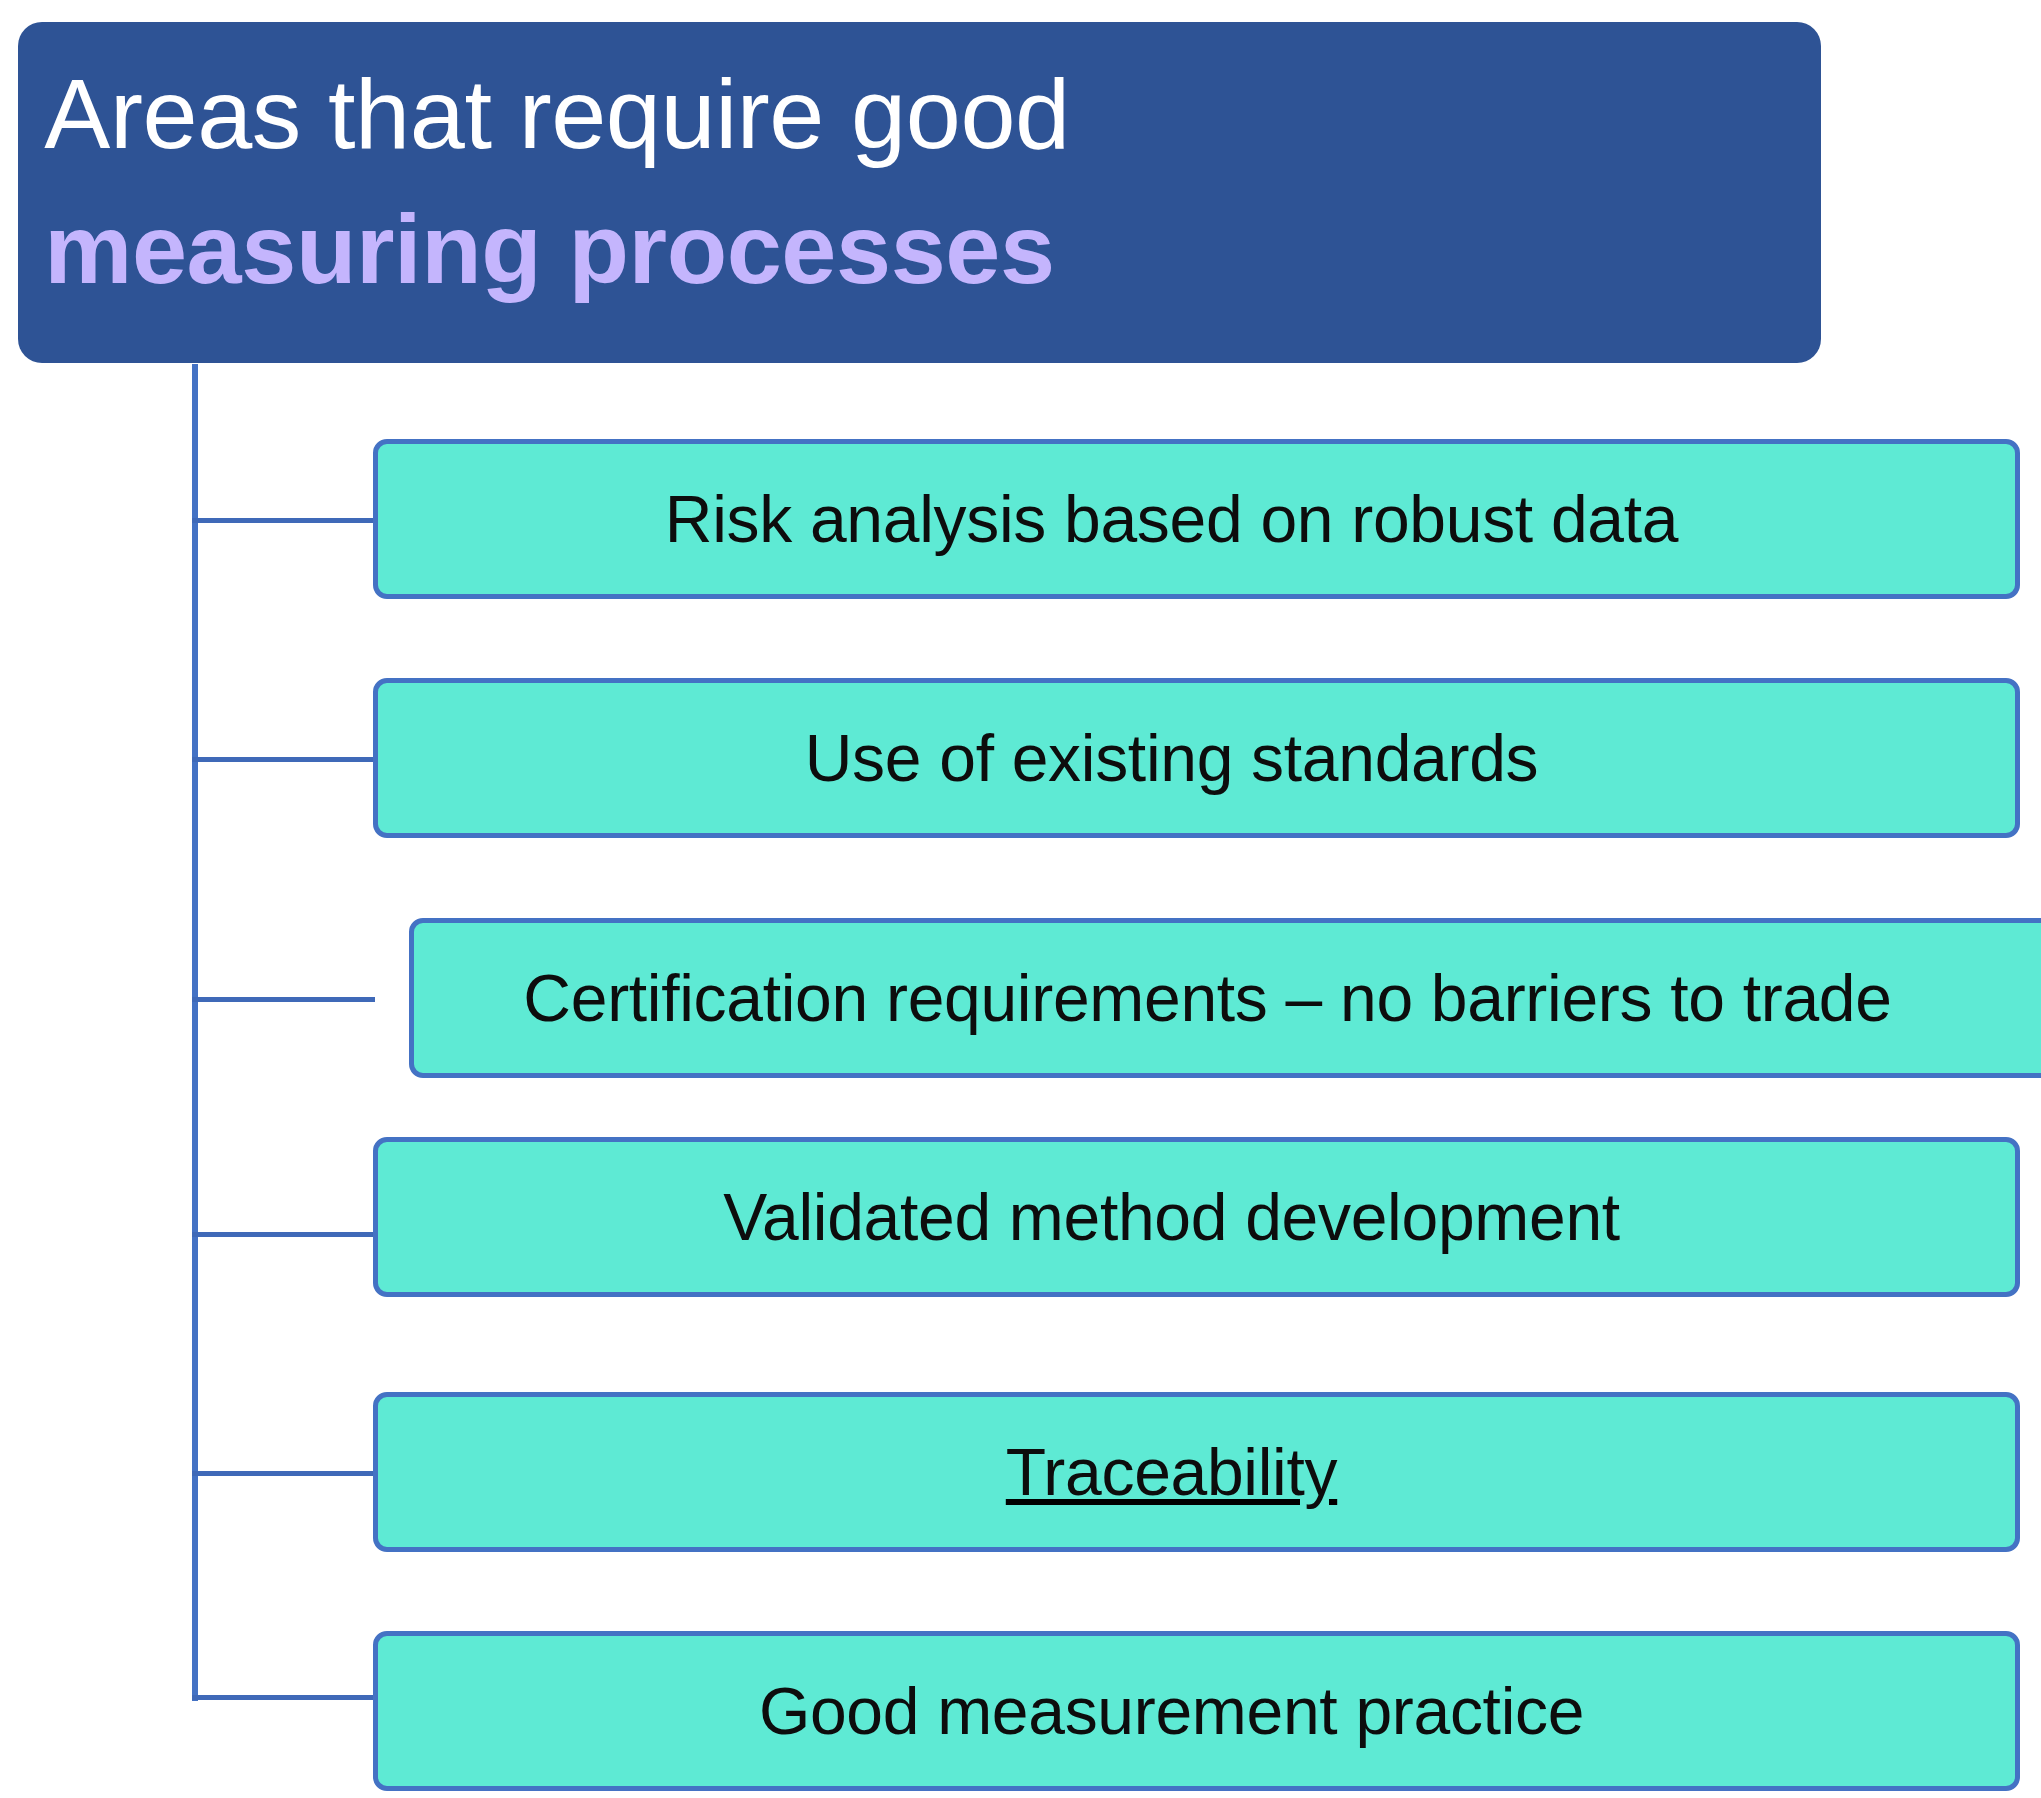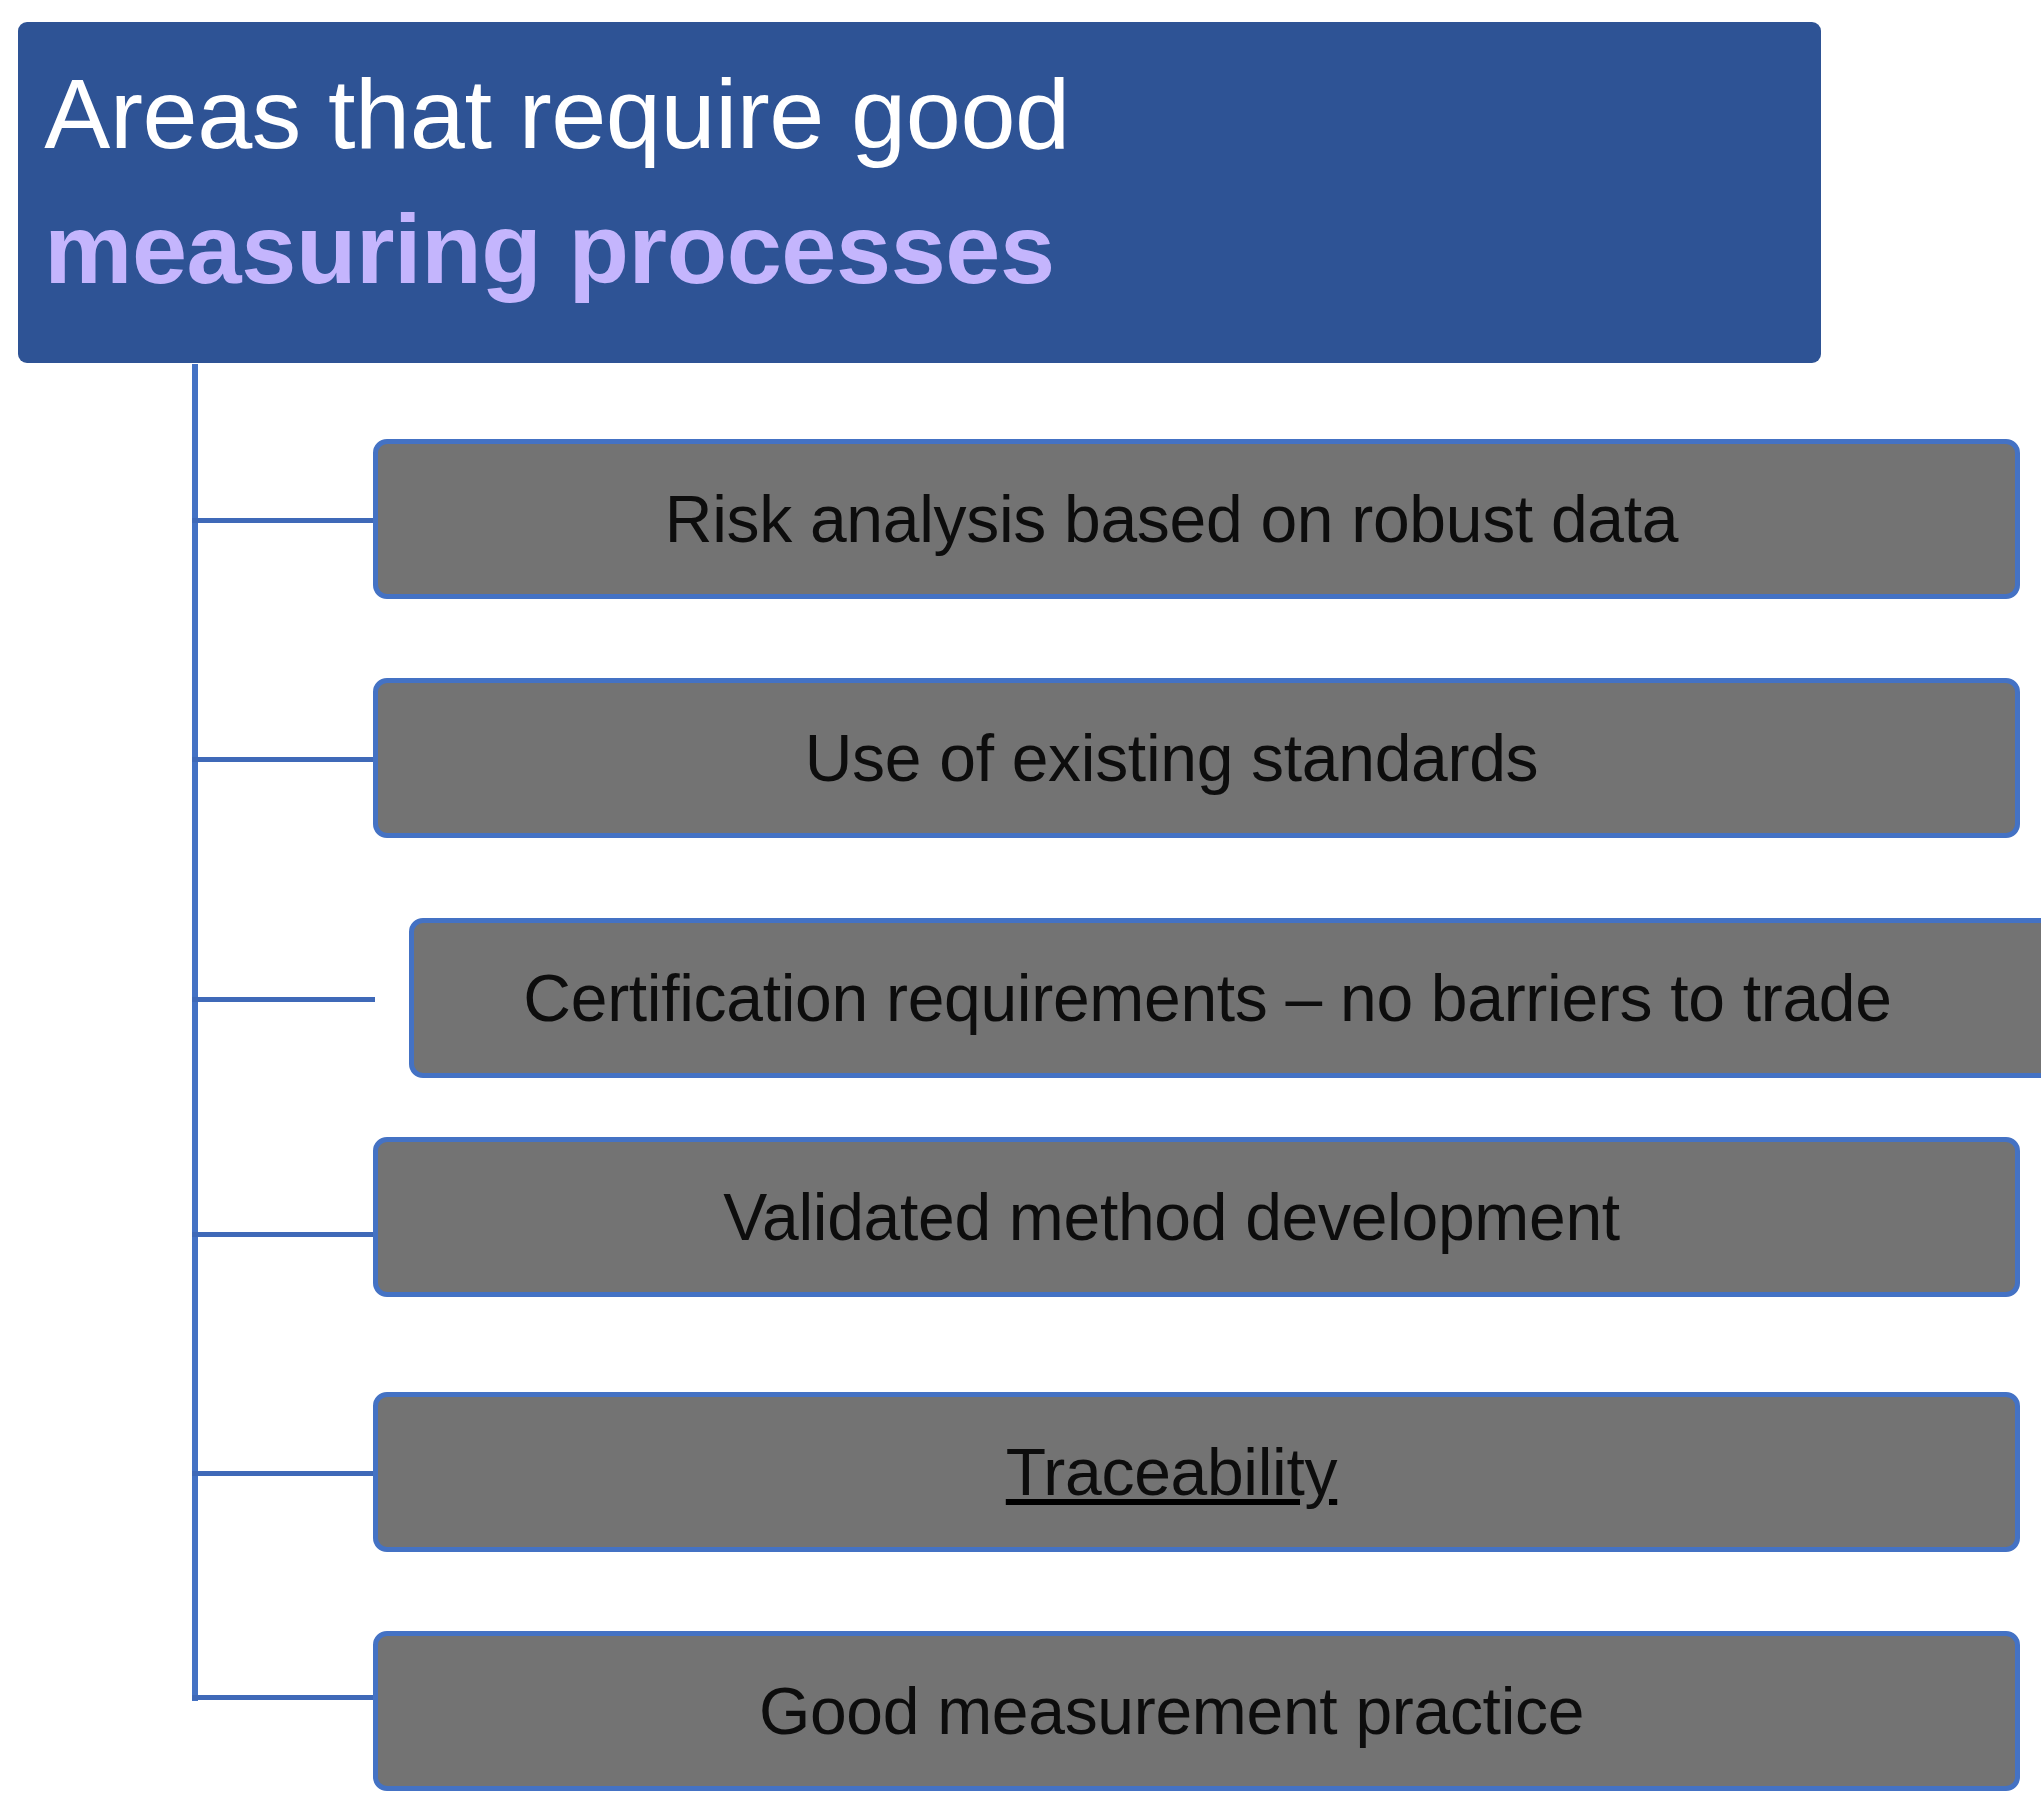--- a/index.html
+++ b/index.html
@@ -19,21 +19,21 @@
   }
 
   
   .header-box {
     position: absolute;
     left: 17.7px;
     top: 22px;
     width: 1803px;
     height: 341px;
     background: #2E5395;
-    border-radius: 9px;
+    border-radius: 24px;
     box-sizing: border-box;
     padding: 25px 35px 0 26.6px;
   }
   .header-line {
     display: block;
     font-size: 99px;
     line-height: 1.36;
     letter-spacing: -0.4px;
     white-space: nowrap;
   }
@@ -63,21 +63,21 @@
     background: #3F69B8;
   }
 
   
   .leaf-box {
     position: absolute;
     left: 373px;
     width: 1647px;
     height: 160px;
     box-sizing: border-box;
-    background: #737373;
+    background: #5eead4;
     border: 5.3px solid #4472C4;
     border-radius: 14px;
     display: flex;
     align-items: center;
     justify-content: center;
   }
   .leaf-label {
     font-size: 66px;
     font-weight: 400;
     color: #0D0D0D;

